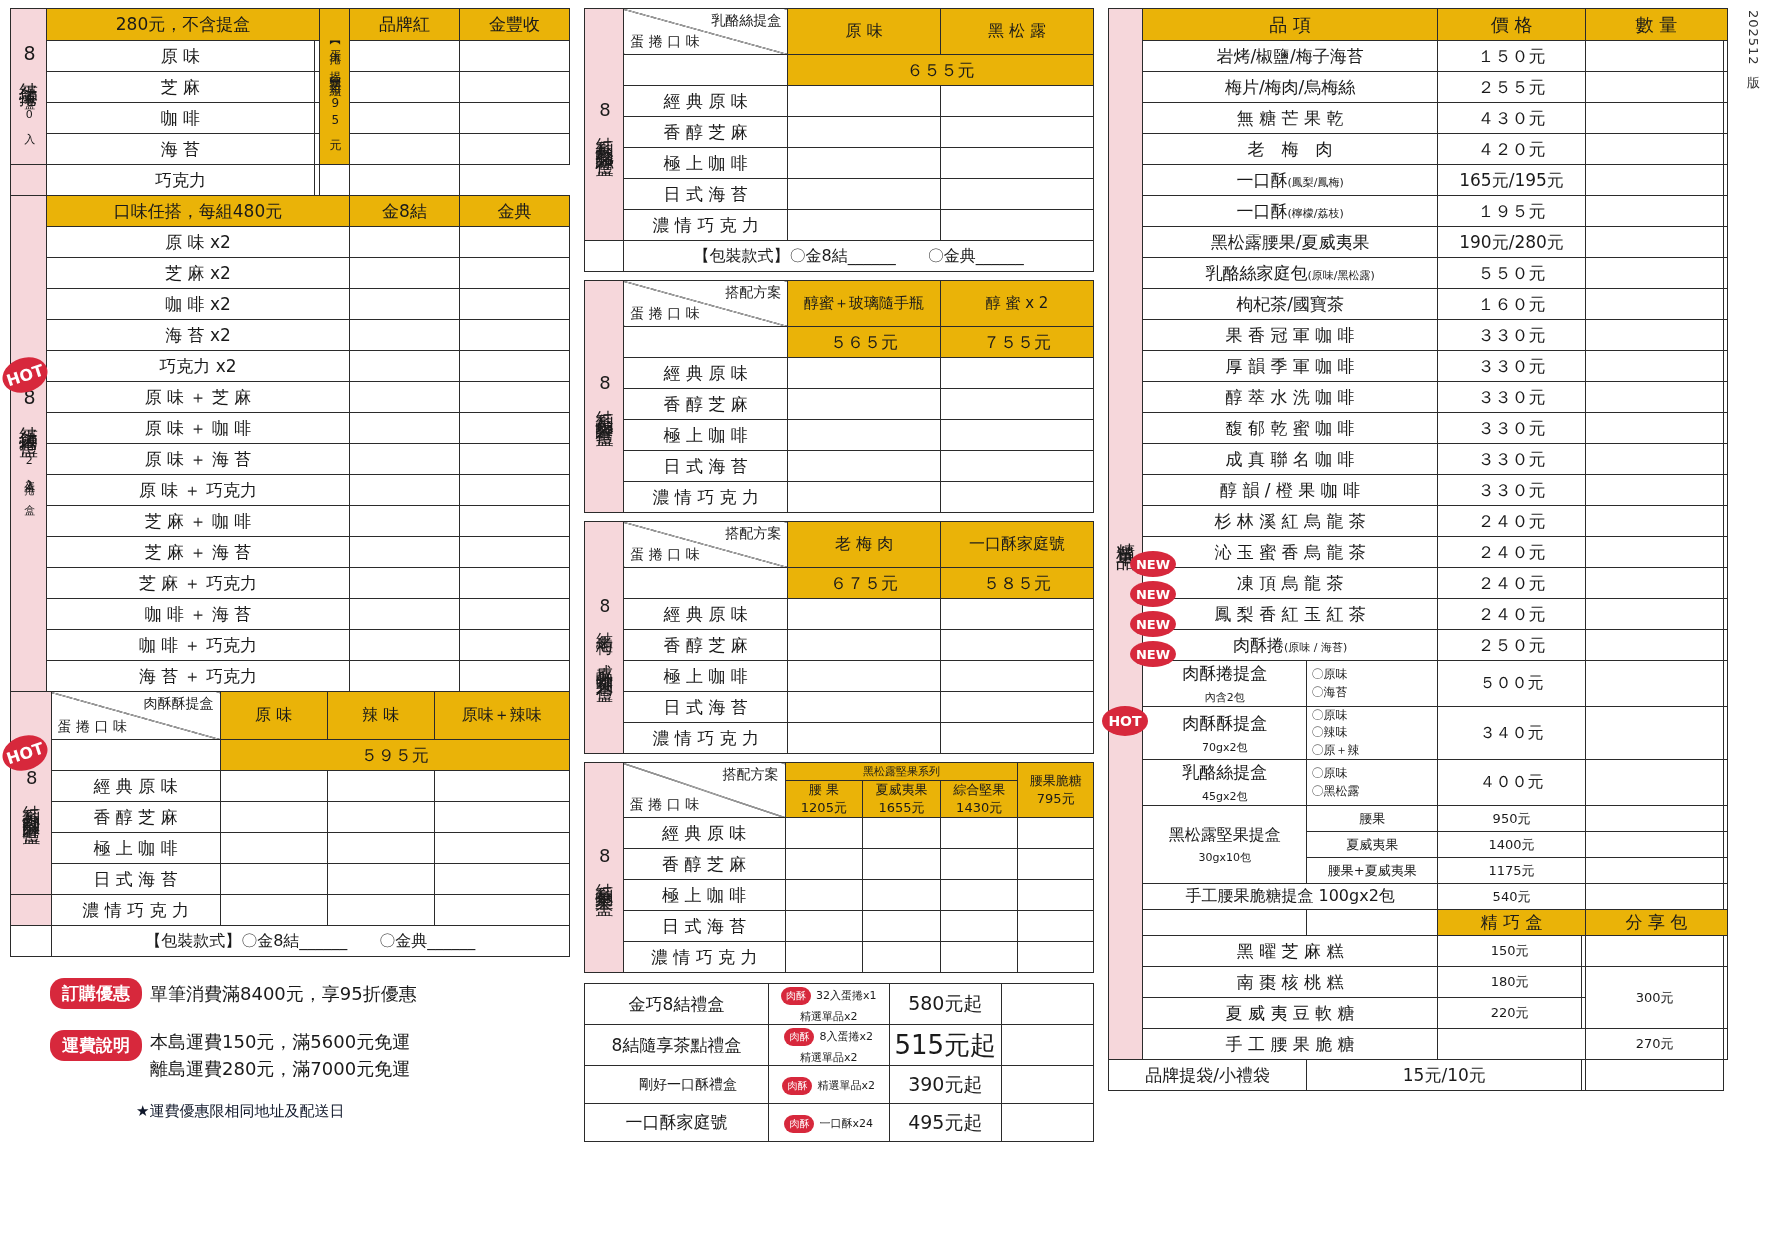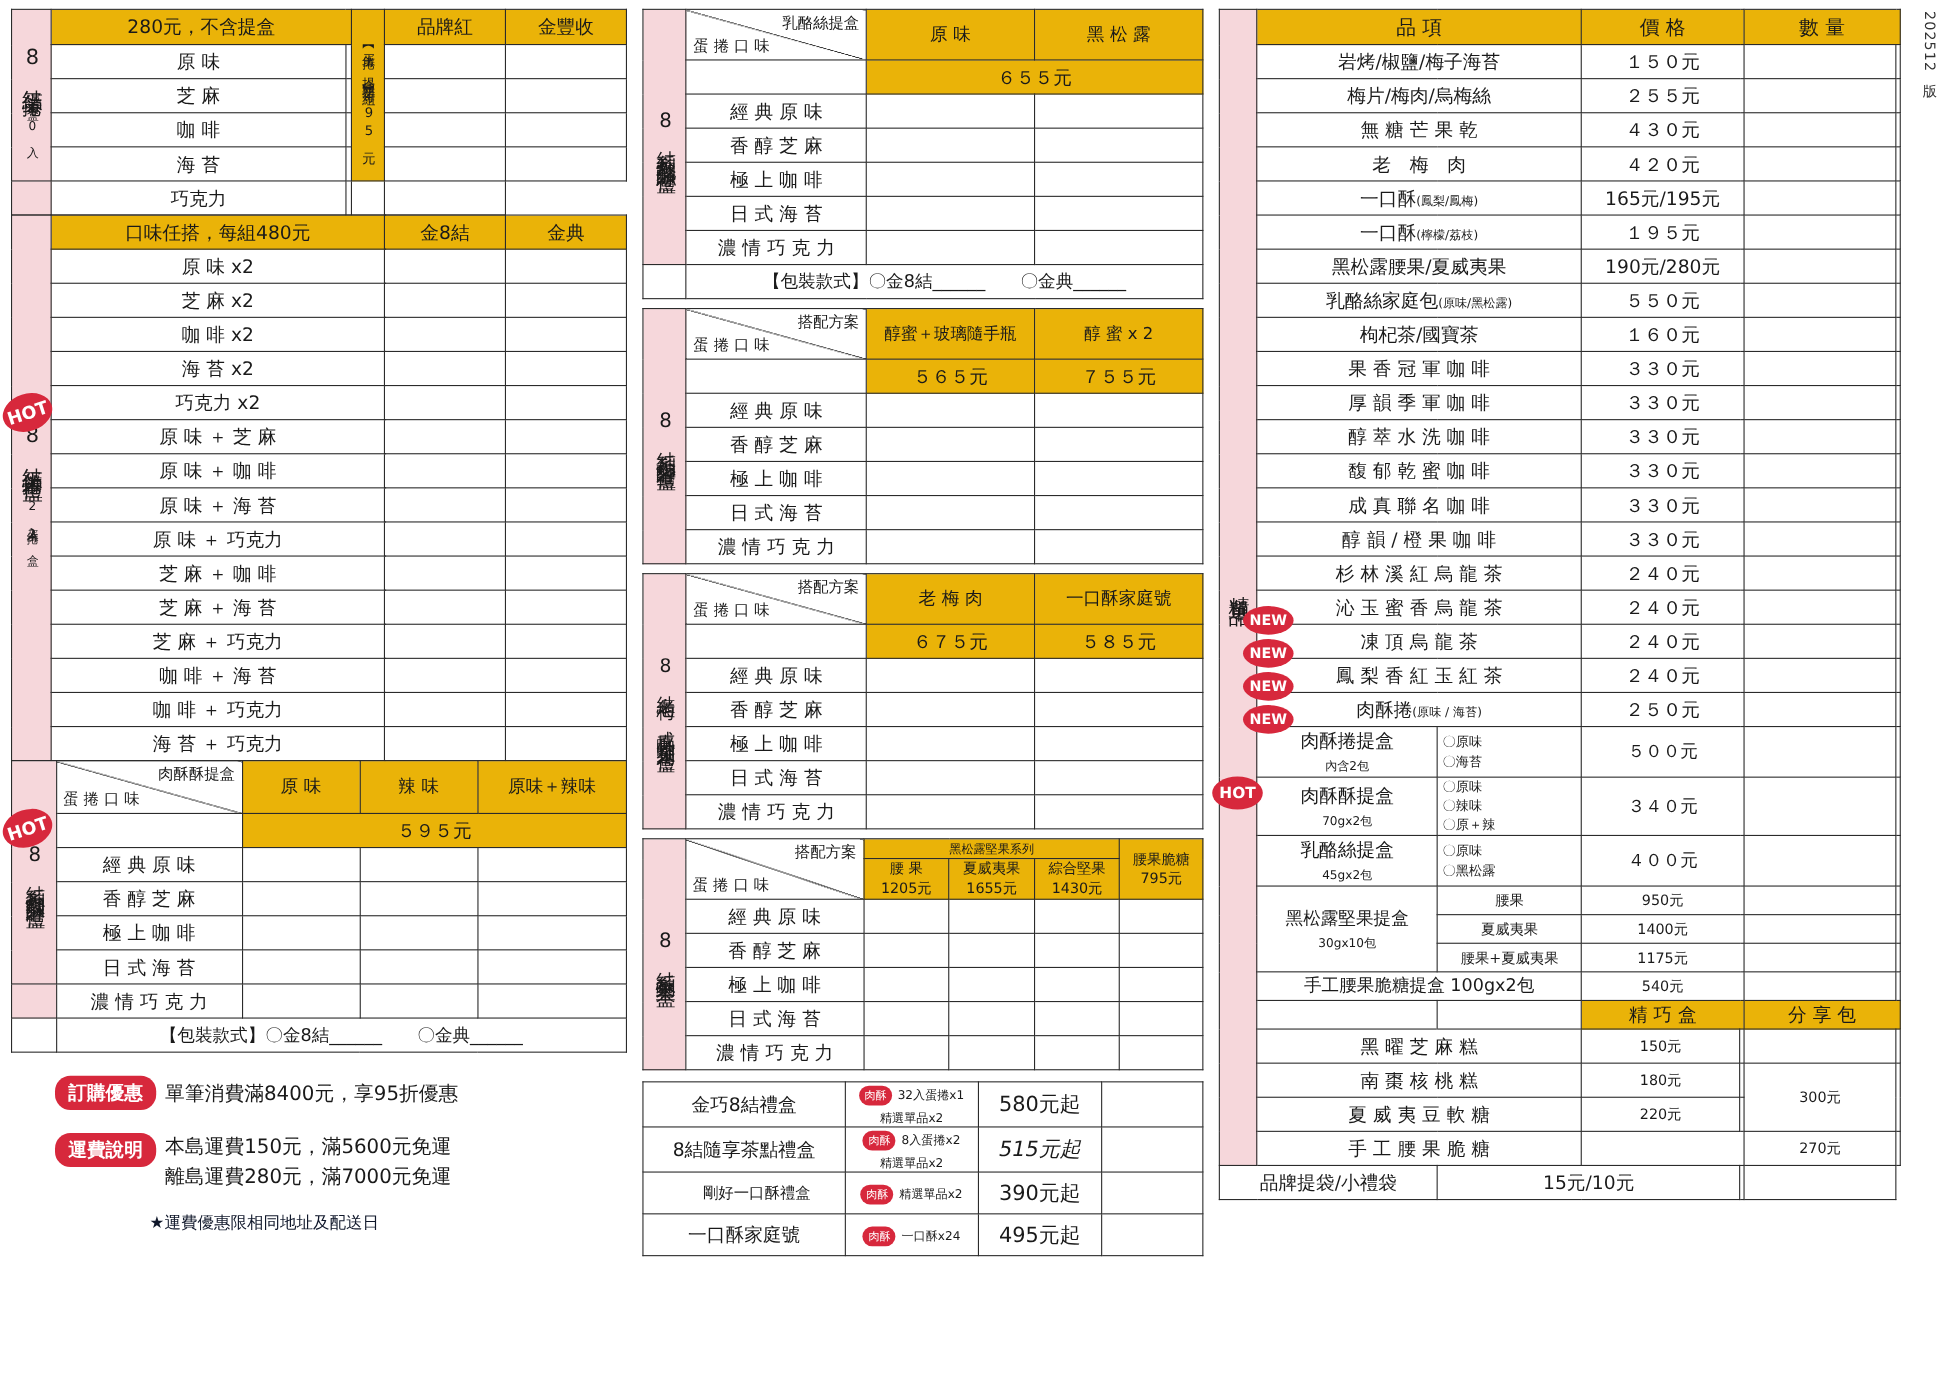--- a/index.html
+++ b/index.html
@@ -537,21 +537,21 @@
           <td class="c" style="width:110px; font-size:19px;">580元起</td>
           <td class="blank" style="width:90px;"></td>
         </tr>
         <tr class="combo-row">
           <td class="c" style="font-size:17px;">8結隨享茶點禮盒</td>
           <td class="c">
             <span class="meatbadge">肉酥</span>
             <span class="tiny" style="white-space:pre-line;">8入蛋捲x2
 精選單品x2</span>
           </td>
-          <td class="c" style="font-size:19px;font-style:italic;">515元起</td>
+          <td class="c" style="font-size:26px;">515元起</td>
           <td class="blank"></td>
         </tr>
         <tr class="combo-row">
           <td class="c" style="font-size:14px;padding-left:23px;">剛好一口酥禮盒</td>
           <td class="c">
             <span class="meatbadge">肉酥</span>
             <span class="tiny" style="white-space:pre-line;">精選單品x2</span>
           </td>
           <td class="c" style="font-size:19px;">390元起</td>
           <td class="blank"></td>

